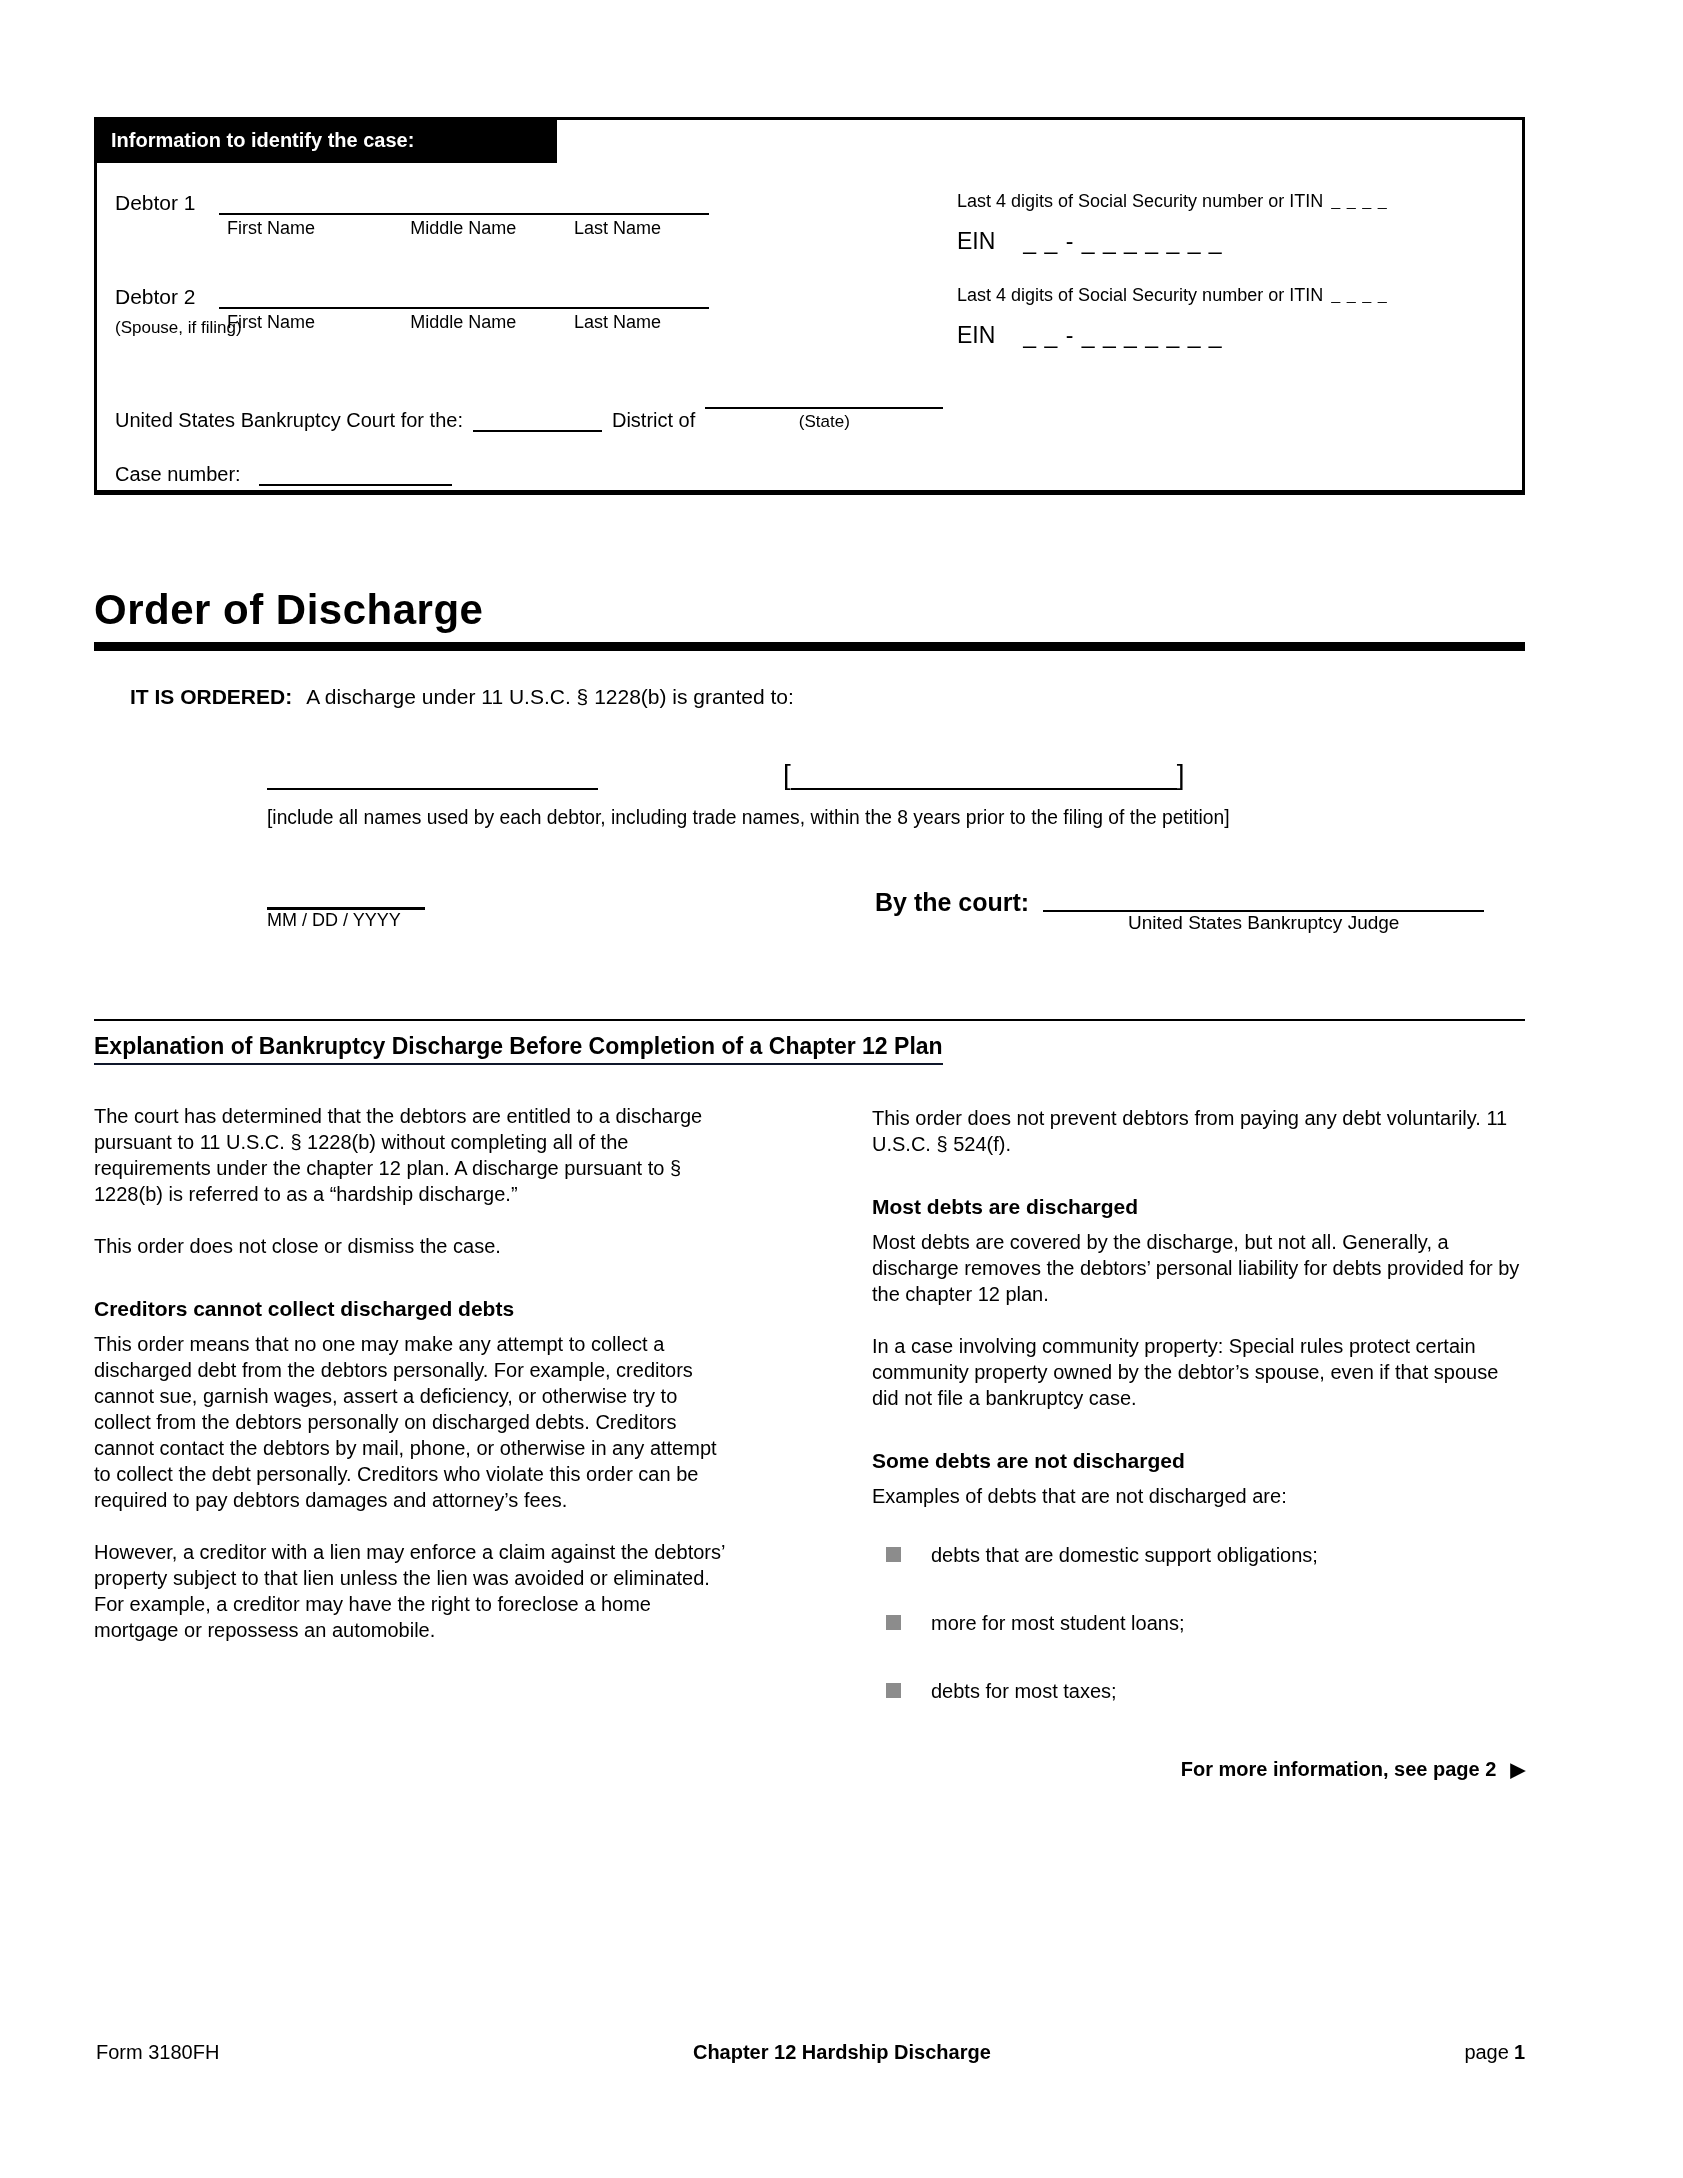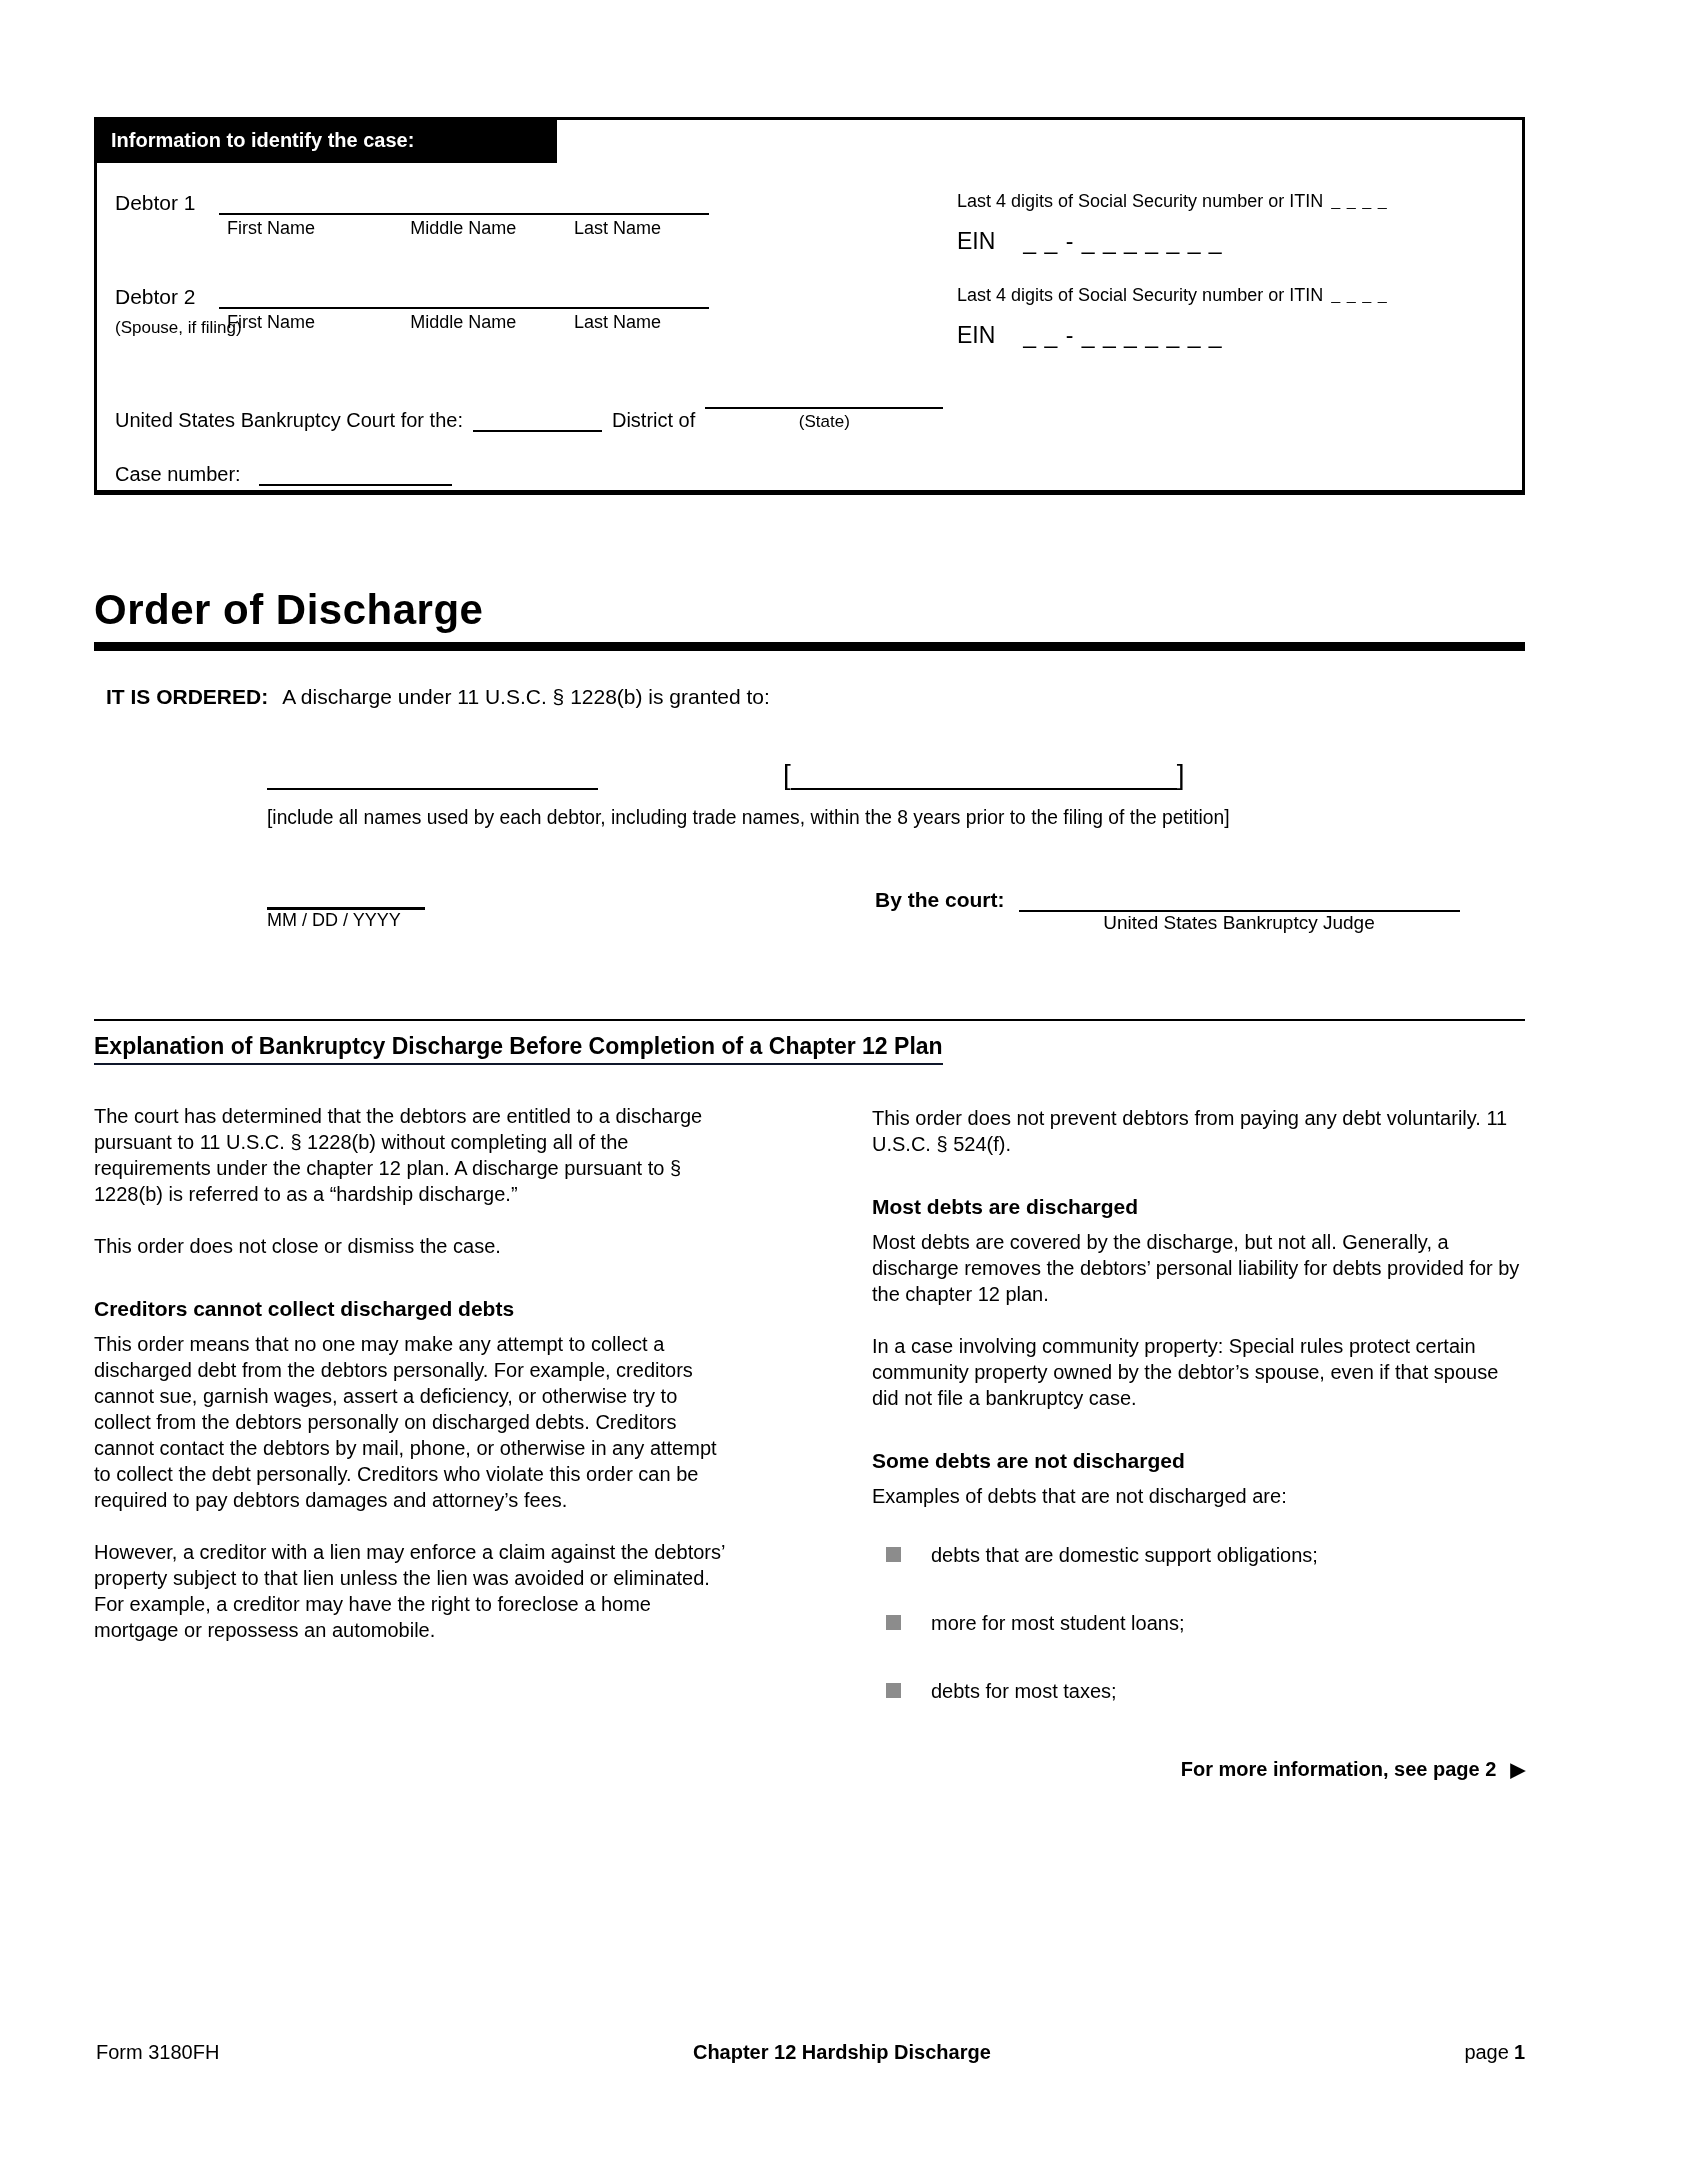--- a/index.html
+++ b/index.html
@@ -50,34 +50,34 @@
   .state-hint { font-size:17px; margin-top:2px; }
   .case-row { display:flex; align-items:flex-end; margin-top:30px; font-size:20px; }
   .blank-case { display:inline-block; width:193px; border-bottom:2px solid #000; height:24px; margin-left:18px; }
 
   
   .doc-title { margin-top:91px; font-size:42px; font-weight:800; letter-spacing:0.5px; }
   .rule-thick { height:9px; background:#000; margin-top:8px; }
 
   
   .ordered-line { margin-top:34px; padding-left:12px; font-size:21px; }
-  .ordered-label { font-weight:bold; }
+  .ordered-label { font-weight:bold;margin-left:24px; }
   .ordered-text { margin-left:14px; }
   .names-row { display:flex; align-items:flex-end; margin-top:51px; padding-left:173px; }
   .blank-names { display:inline-block; width:331px; border-bottom:2px solid #000; height:26px; }
   .bracket-group { display:flex; align-items:flex-end; margin-left:185px; }
   .bracket { font-size:28px; line-height:30px; }
   .blank-bracket { display:inline-block; width:386px; border-bottom:2px solid #000; height:26px; }
   .names-note { margin-top:17px; padding-left:173px; font-size:19.3px; }
   .date-row { display:flex; align-items:flex-start; margin-top:57px; padding-left:173px; }
   .date-stack { width:158px; }
   .blank-date { display:block; border-bottom:3px solid #000; height:24px; }
   .date-hint { font-size:18px; }
   .court-sign-group { display:flex; align-items:flex-start; margin-left:450px; }
-  .by-court-label { font-size:21px; font-weight:bold; padding-top:2px; }
+  .by-court-label { font-size:25px; font-weight:bold; padding-top:2px; }
   .sign-stack { margin-left:14px; text-align:center; width:441px; }
   .blank-sign { display:block; border-bottom:2px solid #000; height:26px; }
   .judge-title { font-size:19px; margin-top:3px; }
 
   
   .rule-thin { height:2px; background:#000; margin-top:85px; }
   .exp-heading {
     display:inline-block; margin-top:12px;
     font-size:23px; font-weight:bold;
     border-bottom:2px solid #0f172a; padding-bottom:3px;text-align:center;

